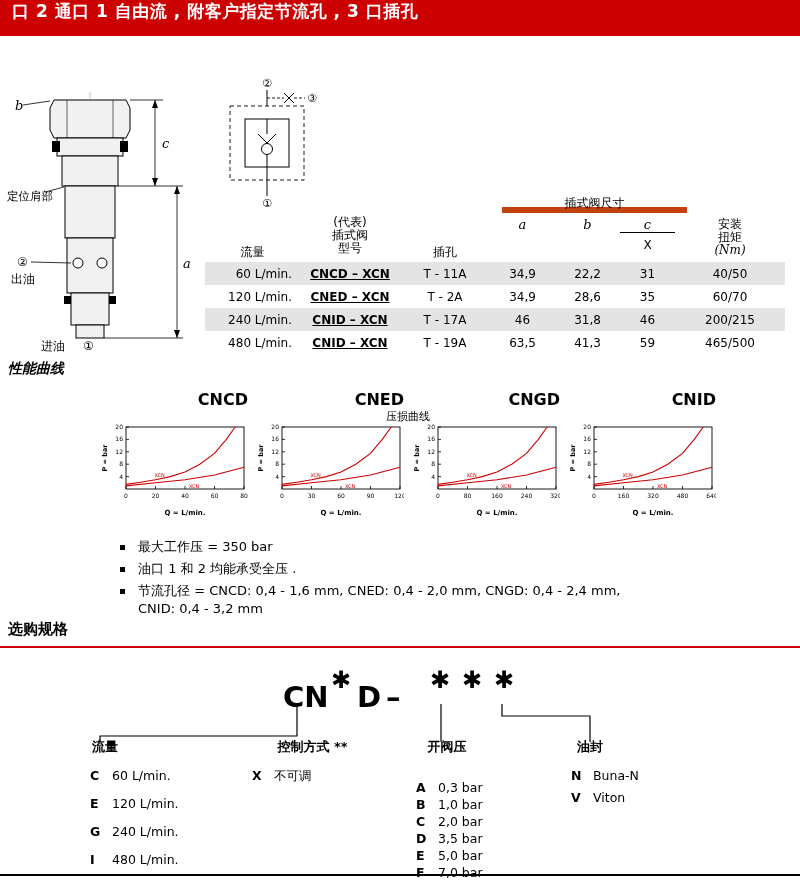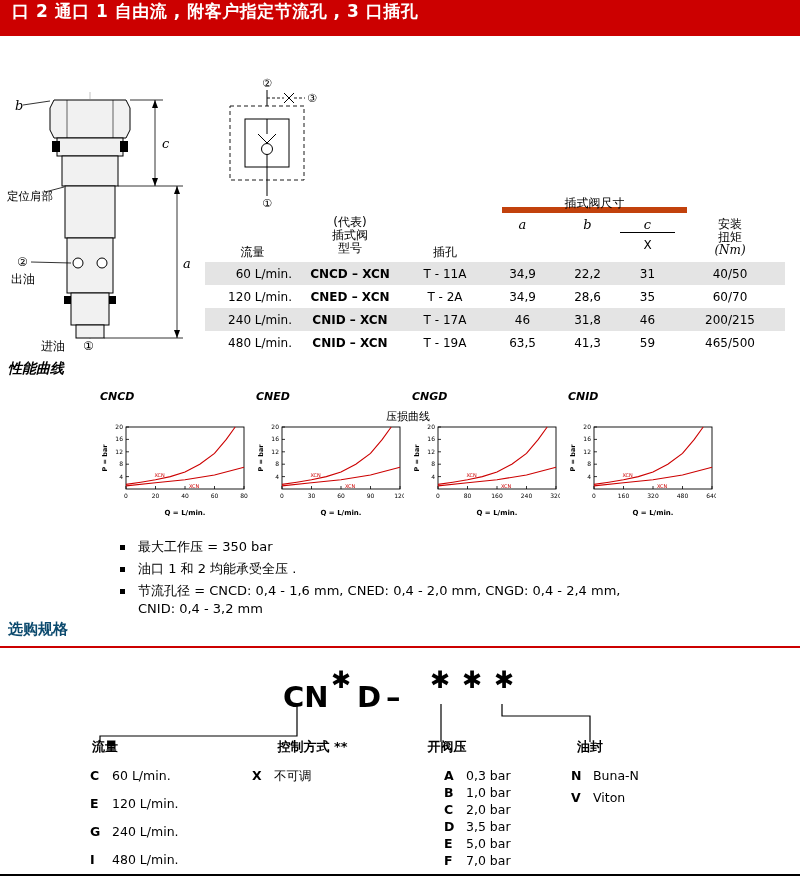--- a/index.html
+++ b/index.html
@@ -30,52 +30,52 @@
   .th-c { left:415px; top:21px; width:55px; height:16px; border-bottom:1px solid #000; }
   .th-x { left:415px; top:42px; width:55px; }
   .th-torque { left:470px; top:22px; width:110px; }
   .dim-letter { font-family:"DejaVu Serif",serif; font-style:italic; font-size:13px; }
   .nm-it { font-family:"DejaVu Serif",serif; font-style:italic; }
   .trow { display:grid; grid-template-columns:95px 100px 90px 65px 65px 55px 110px;
           height:23px; align-items:center; }
   .trow.shade { background:#e4e4e4; }
   .td { text-align:center; }
   .td-flow { text-align:right; padding-right:8px; }
-  .td-model { font-weight:bold; }
+  .td-model { font-weight:bold;text-decoration:underline; }
 
   .perf-title { position:absolute; left:8px; top:360px; font-size:14px; font-weight:bold; font-style:italic; }
   .charts-row { position:absolute; left:100px; top:390px; width:616px; display:flex; justify-content:space-between; }
   .chart-block { width:148px; }
-  .chart-title { text-align:left; font-weight:bold; font-size:11px; height:16px; margin-bottom:16px;font-style:italic; }
+  .chart-title { text-align:right; font-weight:bold; font-size:16px; height:16px; margin-bottom:16px; }
   .chart-sub { position:absolute; left:100px; top:409px; width:616px; text-align:center; font-size:11px; }
 
   .notes { position:absolute; left:120px; top:538px; width:520px; font-size:13px; }
   .note { display:flex; margin-bottom:4px; line-height:18px; }
   .note-bullet { width:5px; height:5px; background:#000; margin:7px 13px 0 0; flex:none; }
 
-  .order-heading { position:absolute; left:8px; top:620px; color:#0c4a6e; font-size:15px; font-weight:bold; }
+  .order-heading { position:absolute; left:8px; top:620px; color:#000000; font-size:15px; font-weight:bold; }
   .order-rule { position:absolute; left:0; top:646px; width:800px; height:2px; background:#cc0000; }
 
   .code-part { position:absolute; top:680px; font-size:29px; font-weight:bold; }
   .code-star { position:absolute; top:666px; font-size:24px; font-weight:bold; }
   .cp-cn { left:283px; } .cp-s0 { left:331px; } .cp-d { left:357px; } .cp-dash { left:386px; }
   .cp-s1 { left:430px; } .cp-s2 { left:462px; } .cp-s3 { left:494px; }
 
   .connectors { position:absolute; left:0; top:698px; }
 
   .g-title { position:absolute; top:738px; font-size:13px; font-weight:bold; text-align:center; }
   .g-title-0 { left:70px;  width:70px; }
   .g-title-1 { left:255px; width:115px; }
   .g-title-2 { left:412px; width:70px; }
   .g-title-3 { left:555px; width:70px; }
 
   .g-items { position:absolute; top:768px; font-size:12.5px; }
   .g-items-0 { left:90px; }  .g-items-0 .order-item { height:28px; }
   .g-items-1 { left:252px; } .g-items-1 .order-item { height:28px; }
-  .g-items-2 { left:444px; } .g-items-2 .order-item { height:17px; }
+  .g-items-2 { left:416px;margin-top:12px; } .g-items-2 .order-item { height:17px; }
   .g-items-3 { left:571px; } .g-items-3 .order-item { height:22px; }
   .oi-code { display:inline-block; width:22px; font-weight:bold; }
 
   .bottom-rule { position:absolute; left:0; top:874px; width:800px; height:2px; background:#000; }
 </style>
 </head>
 <body>
 
 <div class="banner">
   <div class="banner-title">口 2 通口 1 自由流 , 附客户指定节流孔 , 3 口插孔</div>

